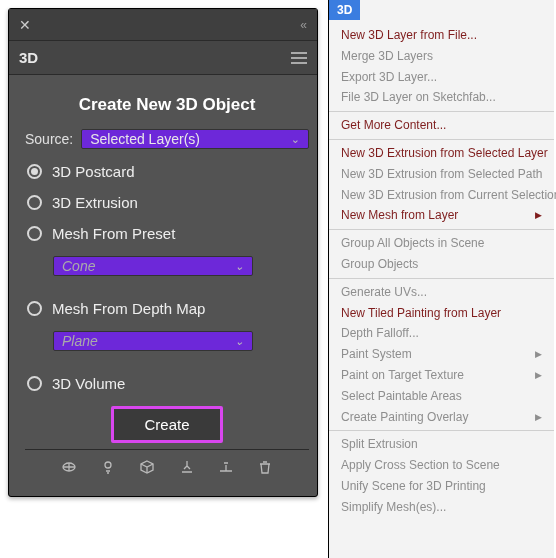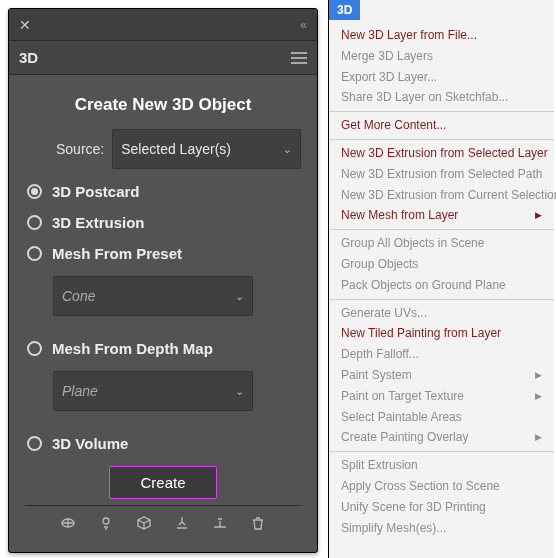--- a/index.html
+++ b/index.html
@@ -16,43 +16,43 @@
 }
 .tabbar .close { color: #ccc; font-size: 14px; padding: 2px 4px; cursor: pointer; }
 .tabbar .collapse { margin-left: auto; color: #999; font-size: 12px; padding: 2px 4px; cursor: pointer; }
 .subheader {
   height: 34px; display: flex; align-items: center; padding: 0 10px;
   background: #454545; font-weight: 700; font-size: 15px; border-bottom: 1px solid #2a2a2a;
 }
 .subheader .menuicon { margin-left: auto; cursor: pointer; }
 .menuicon svg { display:block; }
 
-.form { padding: 14px 16px 10px 16px; }
+.form { padding: 14px 8px 10px 16px; }
 .section-title { font-weight: 700; font-size: 17px; text-align: center; margin: 6px 0 14px; color: #fff; }
 .row { display: flex; align-items: center; gap: 8px; margin-bottom: 14px; }
-.row label { font-size: 14px; color: #e0e0e0; margin-left: 31px; }
+.row label { font-size: 14px; color: #e0e0e0; }
 .select {
-  flex: 1; background: #404040; color: #e8e8e8; border: 1px solid #333;
-  height: 40px; display: flex; align-items: center; padding: 0 8px; border-radius: 2px;
+  flex: 1; background: #6d28d9; color: #e8e8e8; border: 1px solid #333;
+  height: 20px; display: flex; align-items: center; padding: 0 8px; border-radius: 2px;
   font-size: 14px; cursor: pointer;
 }
 .select .chev { margin-left: auto; font-size: 11px; color: #bbb; }
 .select.sub { margin-left: 28px; width: 200px; flex: none; color: #aaa; font-style: italic; }
 
 .radio-row { display: flex; align-items: center; gap: 10px; margin: 8px 0 14px 2px; }
 .radio {
   width: 15px; height: 15px; border-radius: 50%; border: 2px solid #d8d8d8;
   display: inline-flex; align-items: center; justify-content: center; cursor: pointer; flex-shrink: 0;
 }
 .radio.checked::after { content:""; width: 7px; height: 7px; background:#dcdcdc; border-radius:50%; }
-.radio-label { font-size: 15px; color: #eee; font-weight: bold; }
+.radio-label { font-size: 15px; color: #eee; }
 
 .create-btn {
   display: block; margin: 6px auto 4px; background: #3a3a3a; color: #fff;
-  border: 1px solid #d946ef; padding: 7px 30px; font-size: 15px; border-radius: 2px; cursor: pointer;
+  border: 3px solid #d946ef; padding: 7px 30px; font-size: 15px; border-radius: 2px; cursor: pointer;
 }
 .iconbar {
   display: flex; justify-content: space-around; align-items: center;
   padding: 8px 24px 10px; border-top: 1px solid #2a2a2a; margin-top: 6px;
 }
 .iconbar span { color: #bbb; font-size: 15px; cursor: pointer; display:flex; align-items:center; justify-content:center; width:20px; height:18px; }
 .iconbar svg { width: 16px; height: 16px; stroke: #bbb; fill: none; stroke-width: 1.3; }
 
 .menu {
   position: absolute; left: 328px; top: 0; width: 226px; height: 558px;
@@ -174,21 +174,21 @@
         <div class="menu-item enabled">
           <span>New 3D Layer from File...</span>
         </div>
         <div class="menu-item">
           <span>Merge 3D Layers</span>
         </div>
         <div class="menu-item">
           <span>Export 3D Layer...</span>
         </div>
         <div class="menu-item">
-          <span>Share 3D Layer on Sketchfab...</span>
+          <span>File 3D Layer on Sketchfab...</span>
         </div>
       </div>
       <div class="menu-group">
         <div class="menu-item enabled">
           <span>Get More Content...</span>
         </div>
       </div>
       <div class="menu-group">
         <div class="menu-item enabled">
           <span>New 3D Extrusion from Selected Layer</span>
@@ -204,23 +204,20 @@
           <span class="arrow">▶</span>
         </div>
       </div>
       <div class="menu-group">
         <div class="menu-item">
           <span>Group All Objects in Scene</span>
         </div>
         <div class="menu-item">
           <span>Group Objects</span>
         </div>
-        <div class="menu-item">
-          <span>Pack Objects on Ground Plane</span>
-        </div>
       </div>
       <div class="menu-group">
         <div class="menu-item">
           <span>Generate UVs...</span>
         </div>
         <div class="menu-item enabled">
           <span>New Tiled Painting from Layer</span>
         </div>
         <div class="menu-item">
           <span>Depth Falloff...</span>

